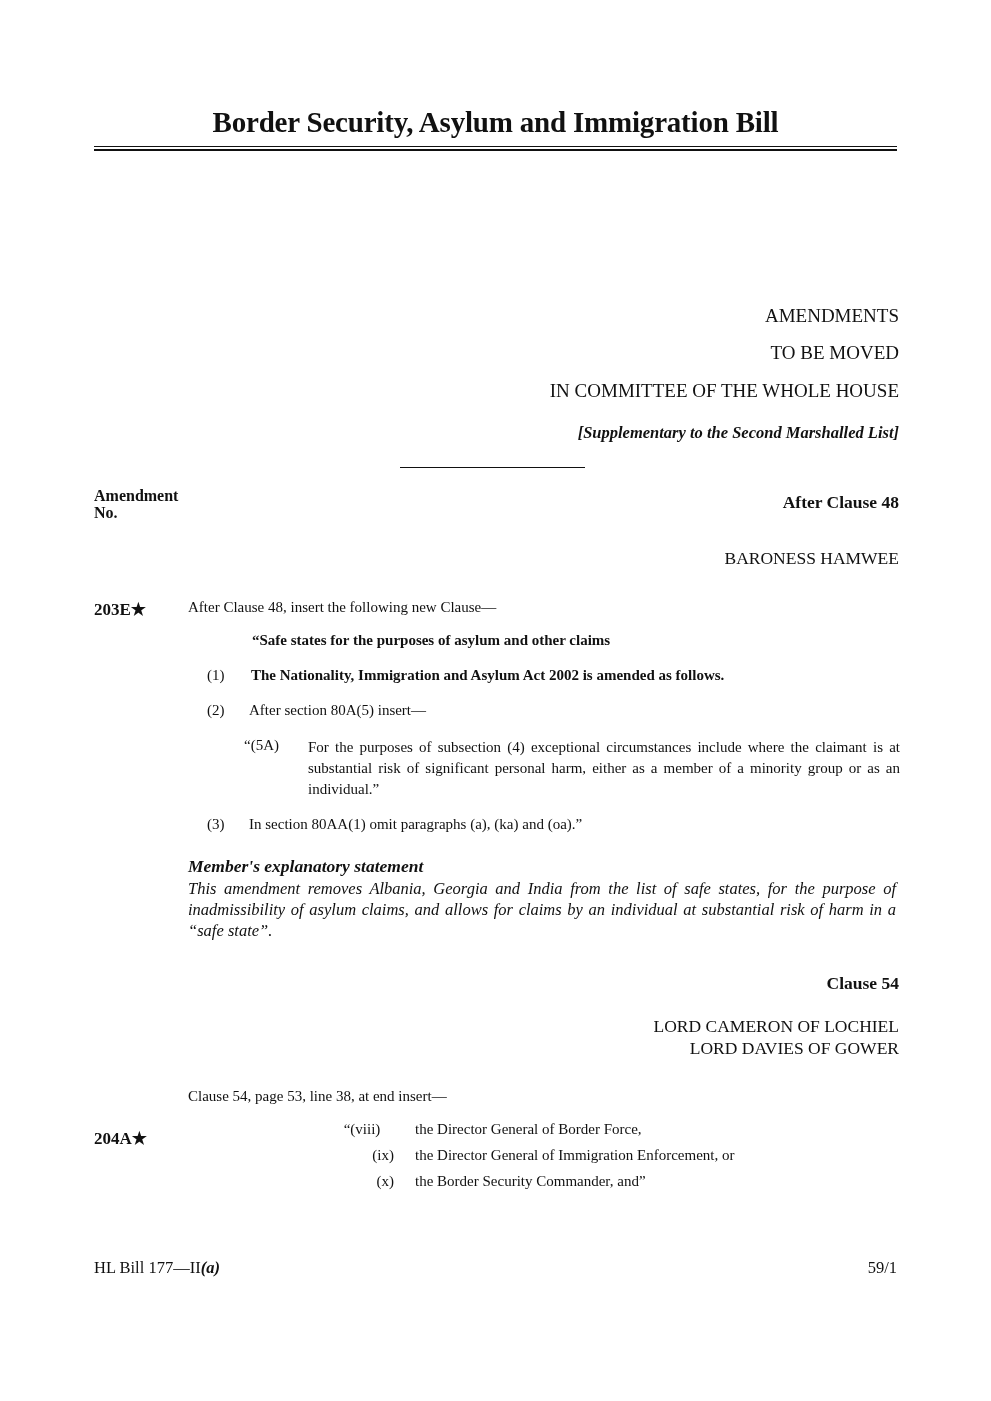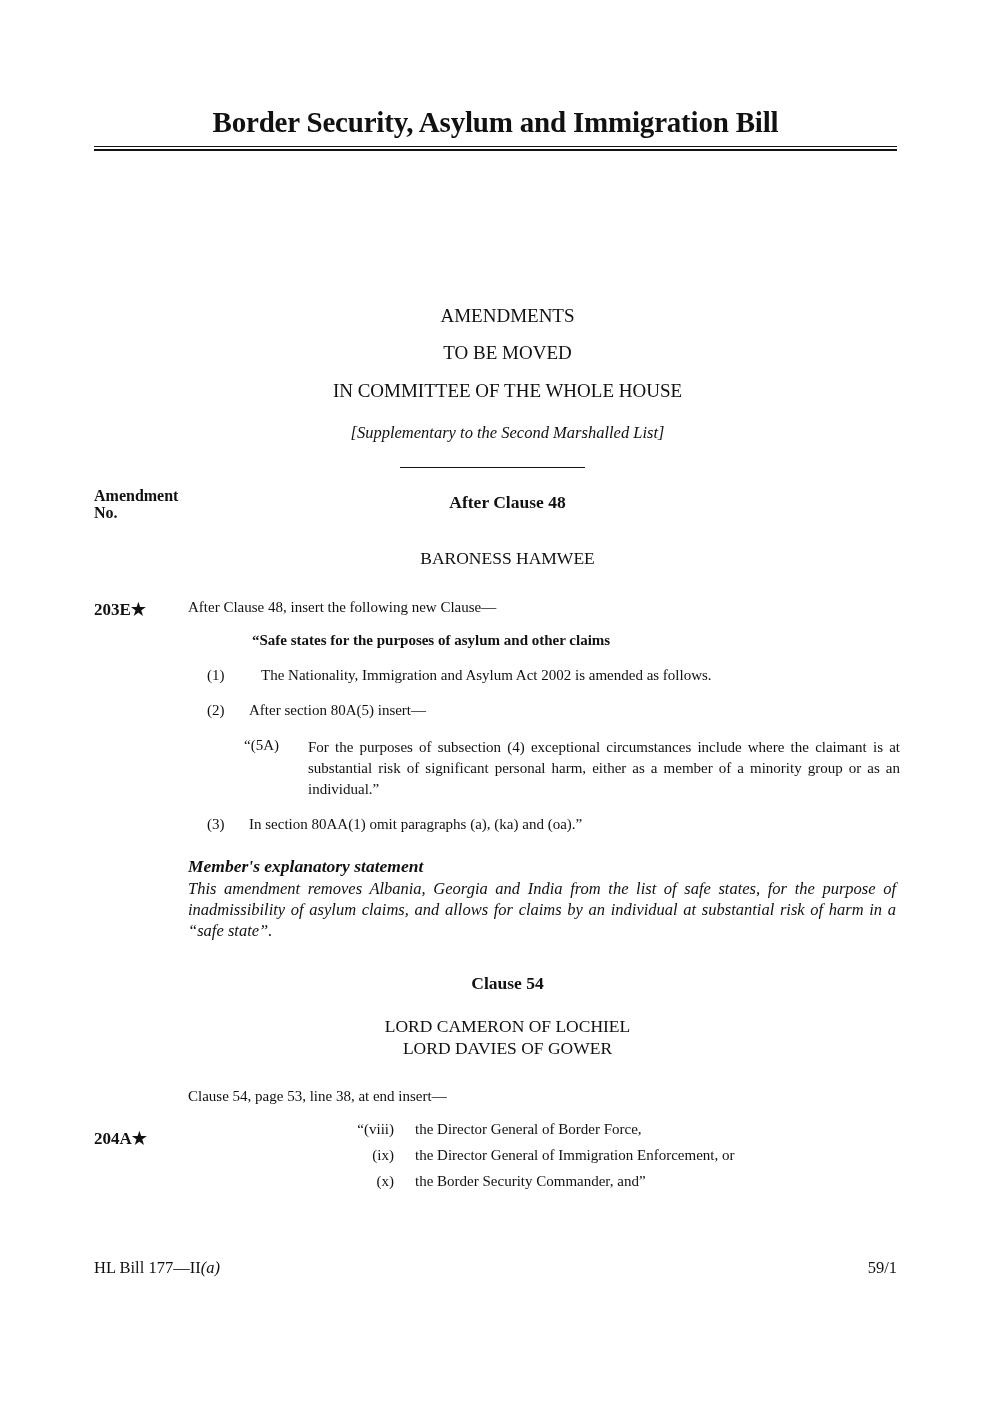--- a/index.html
+++ b/index.html
@@ -8,23 +8,23 @@
       font-family: "Liberation Serif", "DejaVu Serif", serif;
       color: #111111;
     }
     .abs { position: absolute; }
     .title {
       left: 94px; width: 803px; top: 106px; text-align: center;
       font-size: 29px; font-weight: bold; letter-spacing: -0.2px;
     }
     .rule1 { left: 94px; width: 803px; top: 146px; height: 0; border-top: 1px solid #111; }
     .rule2 { left: 94px; width: 803px; top: 149px; height: 0; border-top: 2.5px solid #111; }
-    .center { left: 106px; width: 803px; text-align: center; }
+    .center { left: 96px; width: 803px; text-align: right; }
     .head-line { font-size: 19px; }
-    .italic { font-style: italic; }
+    .italic { font-style: italic; font-weight: bold; }
     .short-rule { left: 400px; width: 185px; top: 467px; border-top: 1px solid #111; }
     .amend-label { left: 94px; top: 487px; font-size: 16px; font-weight: bold; line-height: 17px; }
     .bold { font-weight: bold; }
     .body-text { font-size: 15px; white-space: nowrap; }
     .num { font-weight: bold; font-size: 17px; }
     .wrap { white-space: normal; }
     .expl { font-size: 16.5px; font-style: italic; line-height: 21px; }
   </style>
 </head>
 <body>
@@ -45,42 +45,42 @@
 </div>
 
 <div class="abs center bold" style="top:492px; font-size:17.5px;">After Clause 48</div>
 <div class="abs center" style="top:548px; font-size:17.5px;">BARONESS HAMWEE</div>
 
 <div class="abs num" style="left:94px; top:599px;">203E★</div>
 <div class="abs body-text" style="left:188px; top:599px;">After Clause 48, insert the following new Clause—</div>
 <div class="abs body-text bold" style="left:252px; top:632px;">“Safe states for the purposes of asylum and other claims</div>
 
 <div class="abs body-text" style="left:207px; top:667px;">(1)</div>
-<div class="abs body-text" style="left:261px; top:667px;">The Nationality, Immigration and Asylum Act 2002 is amended as follows.</div>
+<div class="abs body-text" style="left:251px; top:667px;font-weight:bold;">The Nationality, Immigration and Asylum Act 2002 is amended as follows.</div>
 
 <div class="abs body-text" style="left:207px; top:702px;">(2)</div>
 <div class="abs body-text" style="left:249px; top:702px;">After section 80A(5) insert—</div>
 
 <div class="abs body-text" style="left:244px; top:737px;">“(5A)</div>
 <div class="abs body-text wrap" style="left:308px; top:737px; width:592px; line-height:21px; text-align:justify;">For the purposes of subsection (4) exceptional circumstances include where the claimant is at substantial risk of significant personal harm, either as a member of a minority group or as an individual.”</div>
 
 <div class="abs body-text" style="left:207px; top:816px;">(3)</div>
 <div class="abs body-text" style="left:249px; top:816px;">In section 80AA(1) omit paragraphs (a), (ka) and (oa).”</div>
 
 <div class="abs bold italic" style="left:188px; top:856px; font-size:17.5px;">Member's explanatory statement</div>
 <div class="abs expl" style="left:188px; top:878px; width:708px; text-align:justify;">This amendment removes Albania, Georgia and India from the list of safe states, for the purpose of inadmissibility of asylum claims, and allows for claims by an individual at substantial risk of harm in a “safe state”.</div>
 
 <div class="abs center bold" style="top:973px; font-size:17.5px;">Clause 54</div>
 <div class="abs center" style="top:1016px; font-size:17.5px;">LORD CAMERON OF LOCHIEL</div>
 <div class="abs center" style="top:1038px; font-size:17.5px;">LORD DAVIES OF GOWER</div>
 
 <div class="abs num" style="left:94px; top:1088px;margin-top:40px;">204A★</div>
 <div class="abs body-text" style="left:188px; top:1088px;">Clause 54, page 53, line 38, at end insert—</div>
 
-<div class="abs body-text" style="left:330px; width:64px; text-align:right; top:1121px;">“(viii)</div>
+<div class="abs body-text" style="left:330px; width:64px; text-align:center; top:1121px;">“(viii)</div>
 <div class="abs body-text" style="left:415px; top:1121px;">the Director General of Border Force,</div>
 
 <div class="abs body-text" style="left:330px; width:64px; text-align:right; top:1147px;">(ix)</div>
 <div class="abs body-text" style="left:415px; top:1147px;">the Director General of Immigration Enforcement, or</div>
 
 <div class="abs body-text" style="left:330px; width:64px; text-align:right; top:1173px;">(x)</div>
 <div class="abs body-text" style="left:415px; top:1173px;">the Border Security Commander, and”</div>
 
 <div class="abs body-text" style="left:94px; top:1258px; font-size:16.5px;">
   <span>HL Bill 177—II</span><span class="italic">(a)</span>

